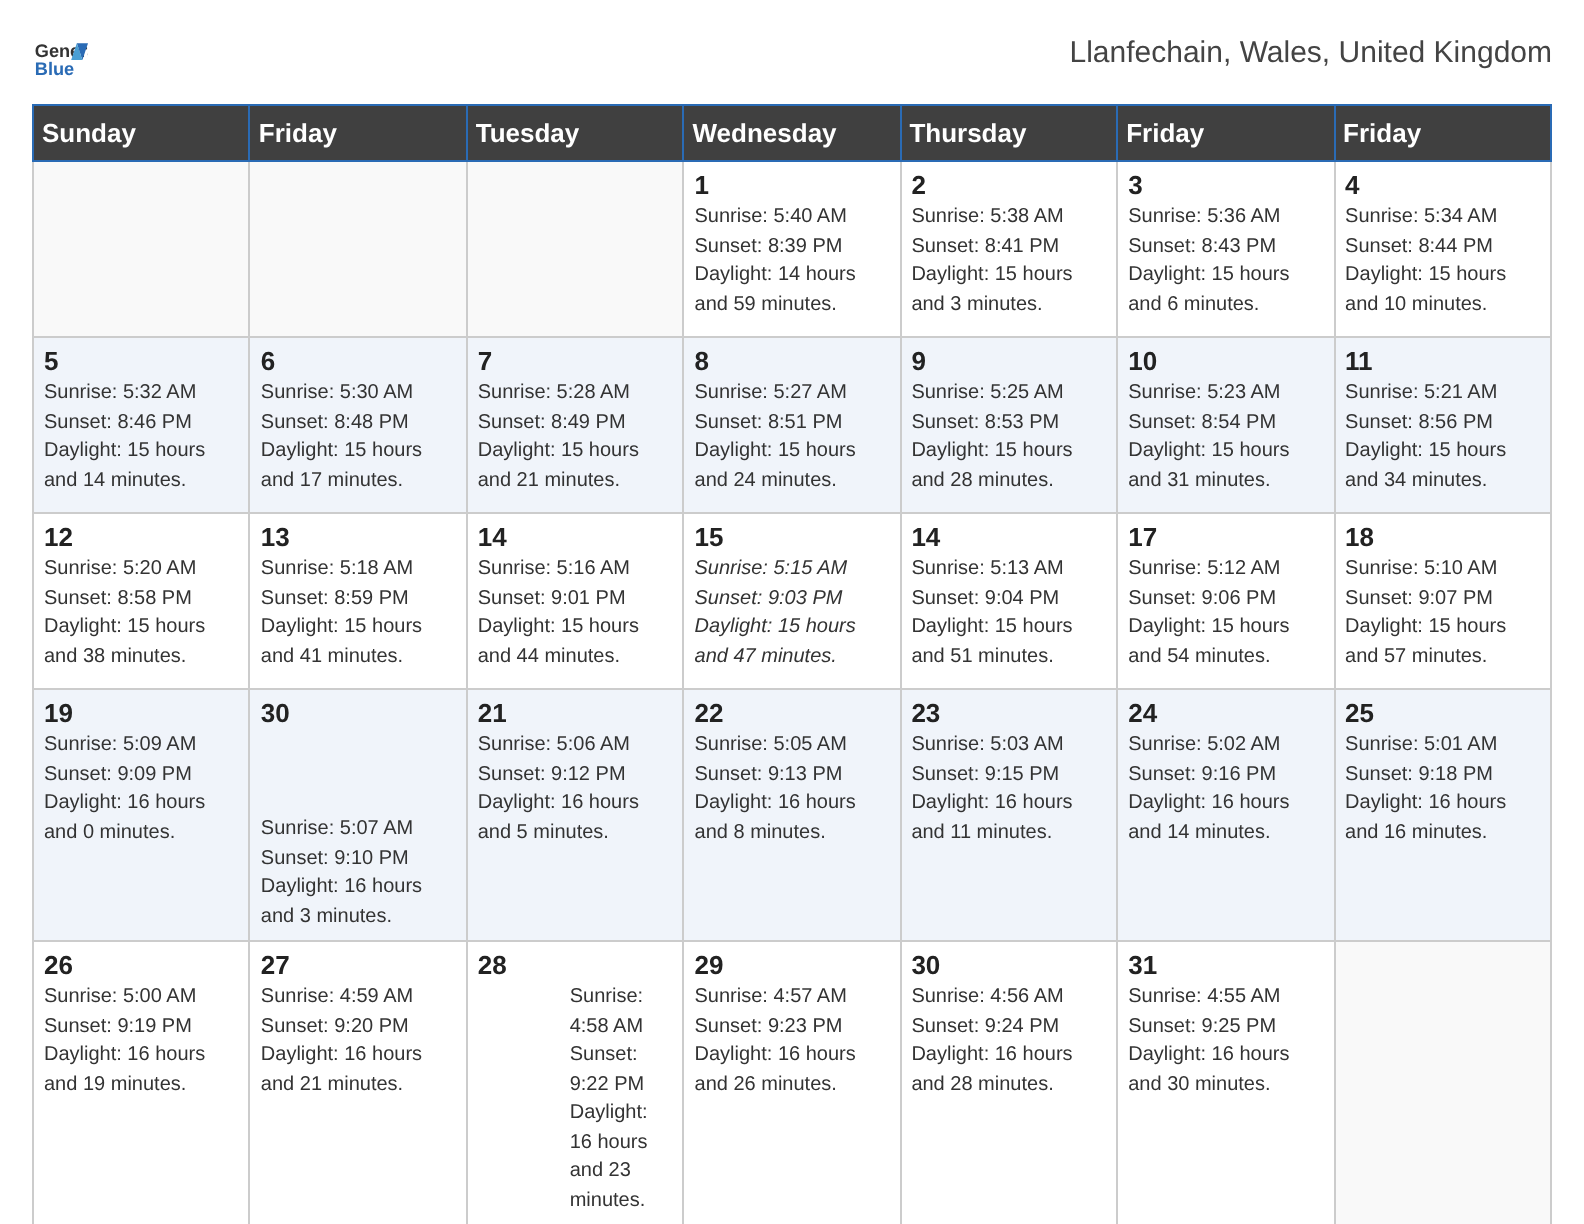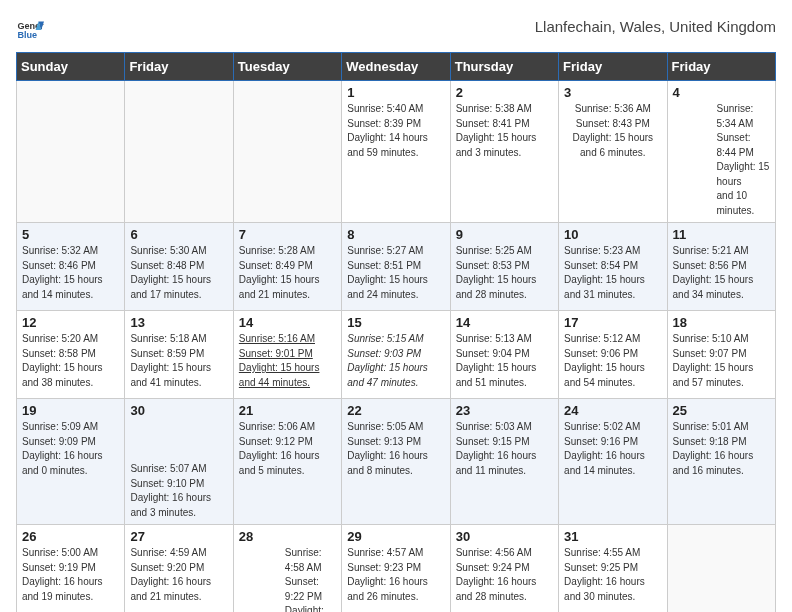--- a/index.html
+++ b/index.html
@@ -124,28 +124,28 @@
         </td>
         <td>
           <span class="day-number">2</span>
           <div class="day-info" style="white-space: pre-line;">Sunrise: 5:38 AM
 Sunset: 8:41 PM
 Daylight: 15 hours
 and 3 minutes.</div>
         </td>
         <td>
           <span class="day-number">3</span>
-          <div class="day-info" style="white-space: pre-line; text-align: center;">Sunrise: 5:36 AM
+          <div class="day-info" style="white-space: pre-line;">Sunrise: 5:36 AM
 Sunset: 8:43 PM
 Daylight: 15 hours
 and 6 minutes.</div>
         </td>
         <td>
           <span class="day-number">4</span>
-          <div class="day-info" style="white-space: pre-line; margin-left: 44px;">Sunrise: 5:34 AM
+          <div class="day-info" style="white-space: pre-line;">Sunrise: 5:34 AM
 Sunset: 8:44 PM
 Daylight: 15 hours
 and 10 minutes.</div>
         </td>
       </tr>
       <tr>
         <td>
           <span class="day-number">5</span>
           <div class="day-info" style="white-space: pre-line;">Sunrise: 5:32 AM
 Sunset: 8:46 PM
@@ -205,21 +205,21 @@
         </td>
         <td>
           <span class="day-number">13</span>
           <div class="day-info" style="white-space: pre-line;">Sunrise: 5:18 AM
 Sunset: 8:59 PM
 Daylight: 15 hours
 and 41 minutes.</div>
         </td>
         <td>
           <span class="day-number">14</span>
-          <div class="day-info" style="white-space: pre-line; text-decoration: underline;">Sunrise: 5:16 AM
+          <div class="day-info" style="white-space: pre-line;">Sunrise: 5:16 AM
 Sunset: 9:01 PM
 Daylight: 15 hours
 and 44 minutes.</div>
         </td>
         <td>
           <span class="day-number">15</span>
           <div class="day-info" style="white-space: pre-line; font-style: italic;">Sunrise: 5:15 AM
 Sunset: 9:03 PM
 Daylight: 15 hours
 and 47 minutes.</div>

